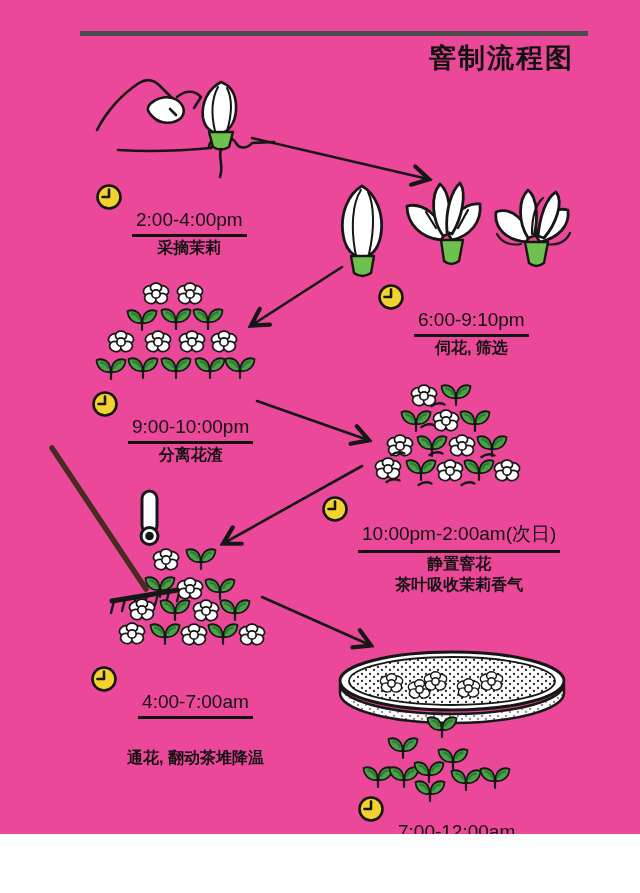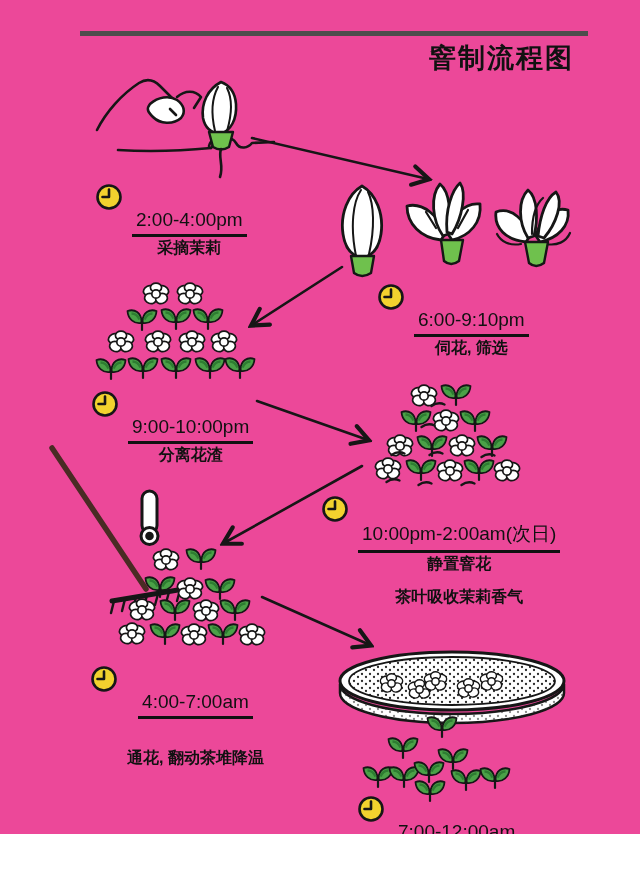--- a/index.html
+++ b/index.html
@@ -244,21 +244,21 @@
     <div class="caption">分离花渣</div>
   </div>
 
   <div class="step" style="left:358px;top:498px;">
     <svg class="clock" viewBox="0 0 28 28" width="28" height="28">
       <circle cx="14" cy="14" r="11.5" fill="#f2d22e" stroke="#161616" stroke-width="2.6"></circle>
       <path d="M14,14 L14,6.5 M14,14 L7.5,14" stroke="#161616" stroke-width="2.6" fill="none" stroke-linecap="round"></path>
     </svg>
     <div class="time">10:00pm-2:00am(次日)</div>
     <div class="caption">静置窨花</div>
-    <div class="caption" style="margin-top:12px;">茶叶吸收茉莉香气</div>
+    <div class="caption" style="margin-top:0;">茶叶吸收茉莉香气</div>
   </div>
 
   <div class="step" style="left:127px;top:668px;gap:28px;">
     <svg class="clock" viewBox="0 0 28 28" width="28" height="28">
       <circle cx="14" cy="14" r="11.5" fill="#f2d22e" stroke="#161616" stroke-width="2.6"></circle>
       <path d="M14,14 L14,6.5 M14,14 L7.5,14" stroke="#161616" stroke-width="2.6" fill="none" stroke-linecap="round"></path>
     </svg>
     <div class="time">4:00-7:00am</div>
     <div class="caption">通花, 翻动茶堆降温</div>
   </div>

